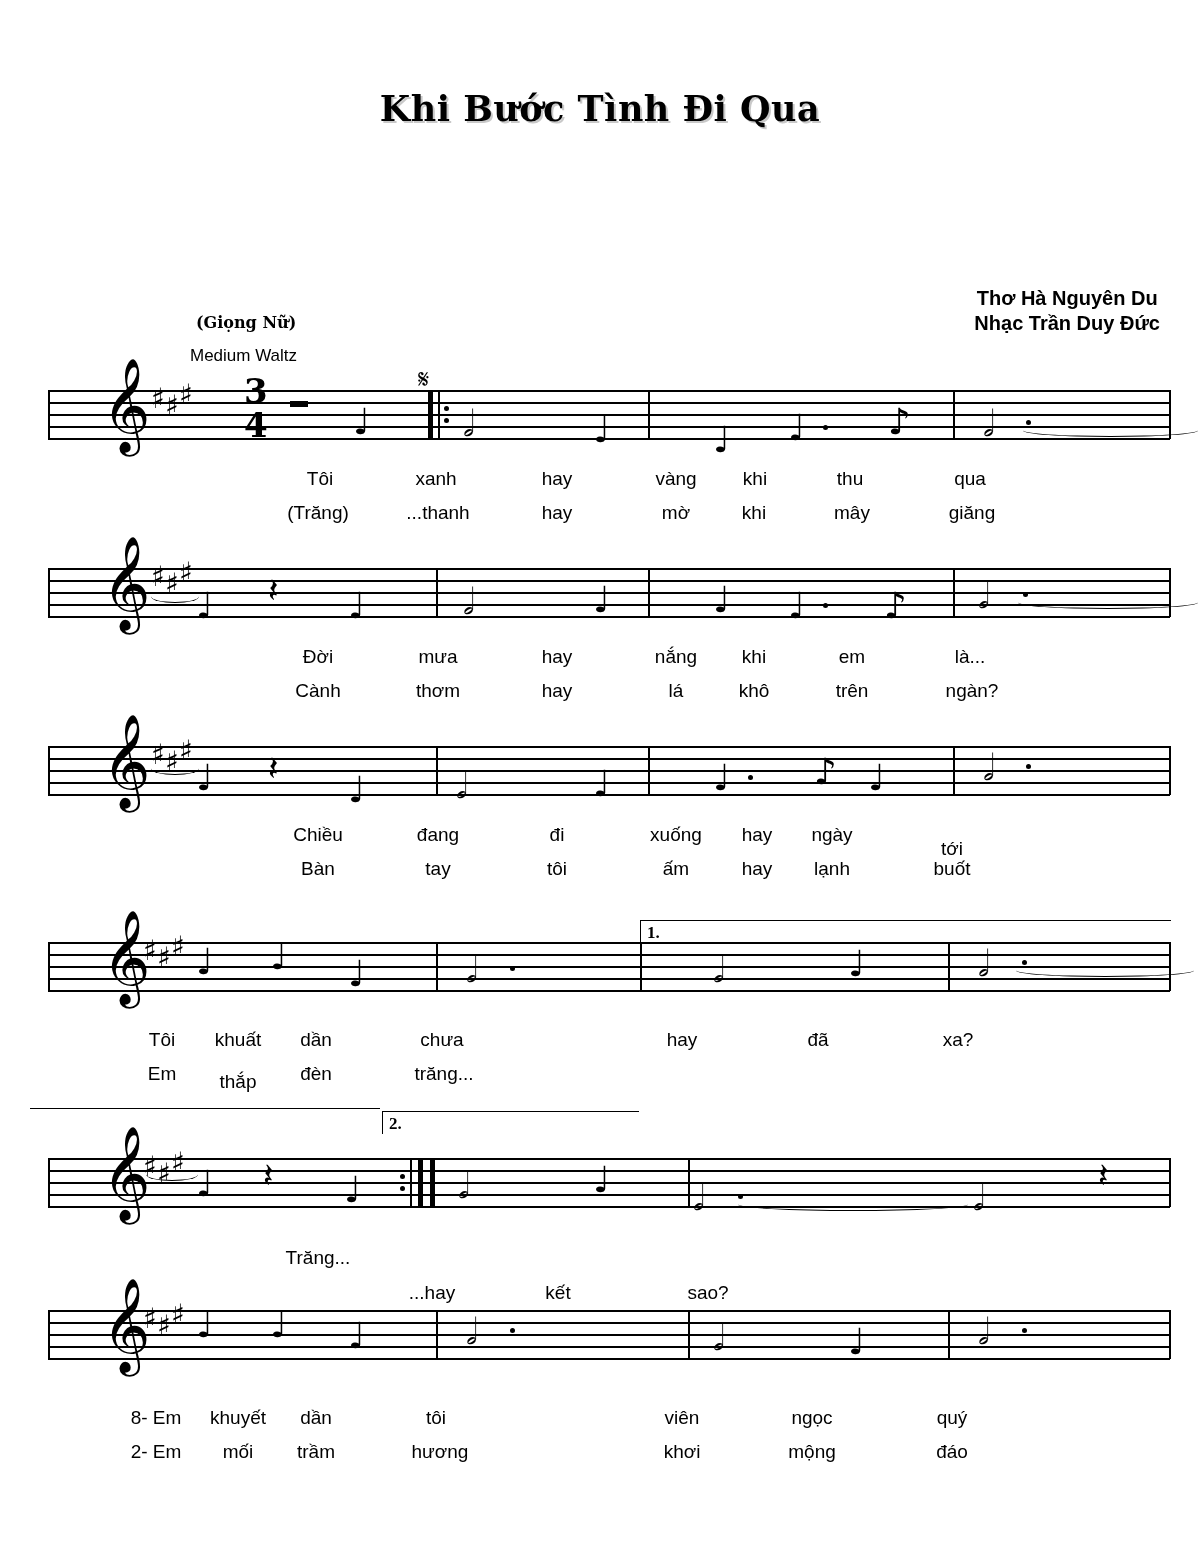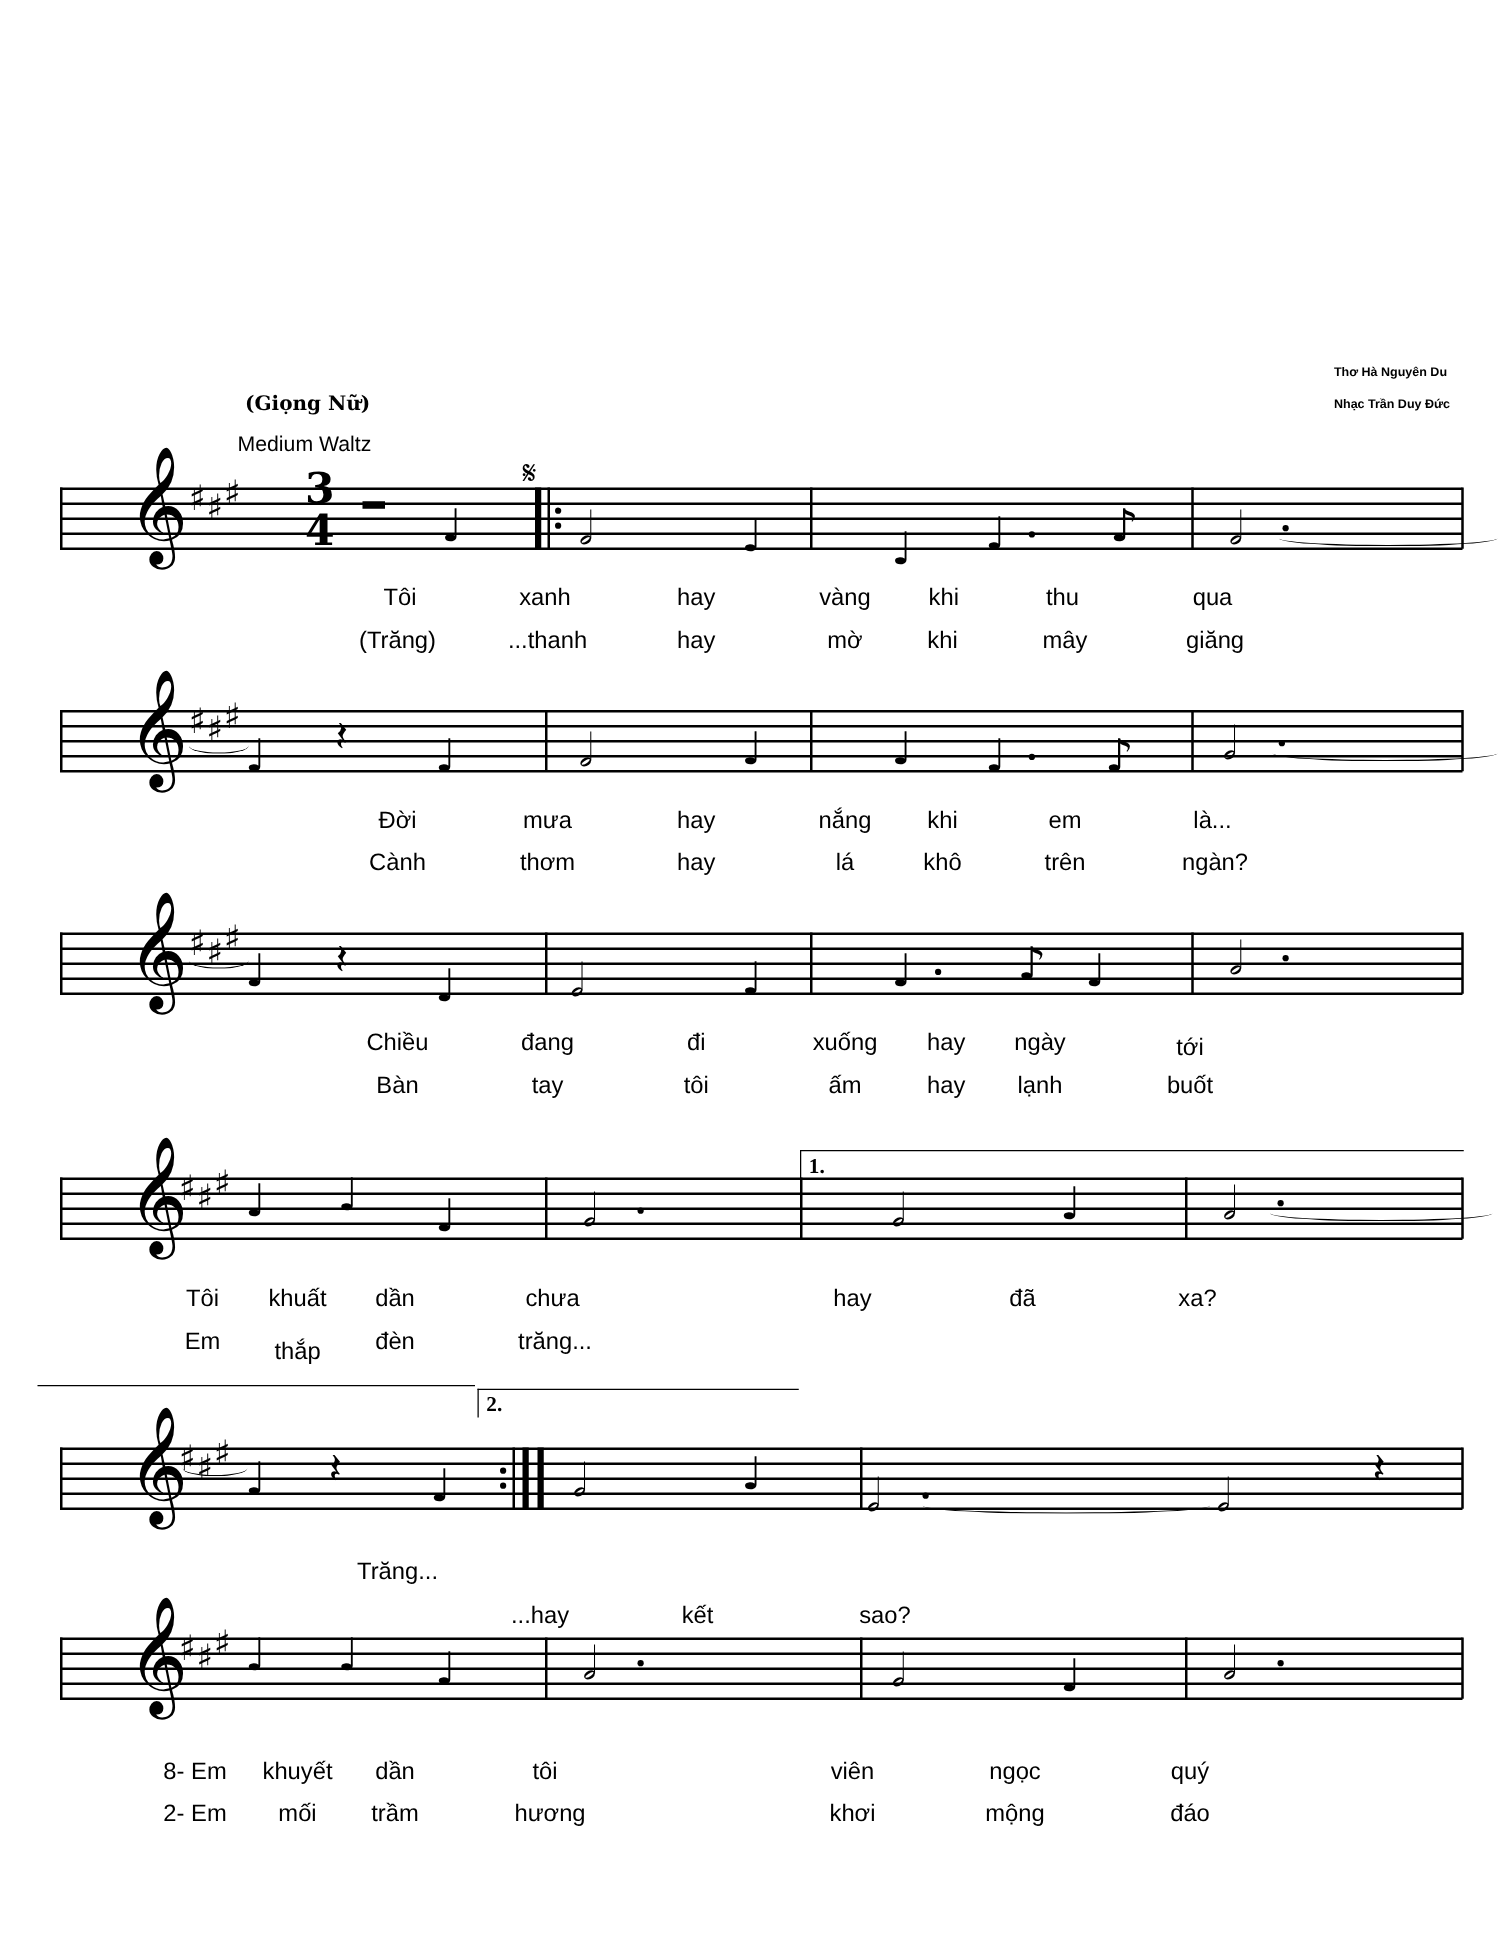--- a/index.html
+++ b/index.html
@@ -41,24 +41,24 @@
     text-align: center;
     font-family: "DejaVu Serif", serif;
     font-size: 19px;
   }
   .pdf-line .url { font-style: italic; }
 
   .credits {
     position: absolute;
     top: 286px;
     right: 40px;
-    text-align: left;
+    text-align: center;
     font-family: "Liberation Sans", sans-serif;
     font-weight: bold;
-    font-size: 10px;
+    font-size: 20px;
     line-height: 25px;
   }
   .voice-note {
     position: absolute;
     top: 313px;
     left: 196px;
     font-family: "DejaVu Serif", serif;
     font-weight: bold;
     font-size: 16px;
   }
@@ -193,20 +193,21 @@
     font-size: 19px;
     white-space: nowrap;
     transform: translateX(-50%);
   }
 </style>
 </head>
 <body>
 
 <div class="sheet">
 
+  <div class="song-title">Khi Bước Tình Đi Qua</div>
 
 
   <div class="credits">
     <div>Thơ Hà Nguyên Du</div>
     <div>Nhạc Trần Duy Đức</div>
   </div>
 
   <div class="voice-note">(Giọng Nữ)</div>
   <div class="tempo-note">Medium Waltz</div>
 
@@ -360,21 +361,21 @@
 
       <div class="barline" style="left:1121px"></div>
     </div>
 
     <div class="lyric" style="left:318px; top:78px">Chiều</div>
     <div class="lyric" style="left:438px; top:78px">đang</div>
     <div class="lyric" style="left:557px; top:78px">đi</div>
     <div class="lyric" style="left:676px; top:78px">xuống</div>
     <div class="lyric" style="left:757px; top:78px">hay</div>
     <div class="lyric" style="left:832px; top:78px">ngày</div>
-    <div class="lyric" style="left:952px; top:82px">tới</div>
+    <div class="lyric" style="left:952px; top:92px">tới</div>
 
     <div class="lyric" style="left:318px; top:112px">Bàn</div>
     <div class="lyric" style="left:438px; top:112px">tay</div>
     <div class="lyric" style="left:557px; top:112px">tôi</div>
     <div class="lyric" style="left:676px; top:112px">ấm</div>
     <div class="lyric" style="left:757px; top:112px">hay</div>
     <div class="lyric" style="left:832px; top:112px">lạnh</div>
     <div class="lyric" style="left:952px; top:112px">buốt</div>
   </div>
 

